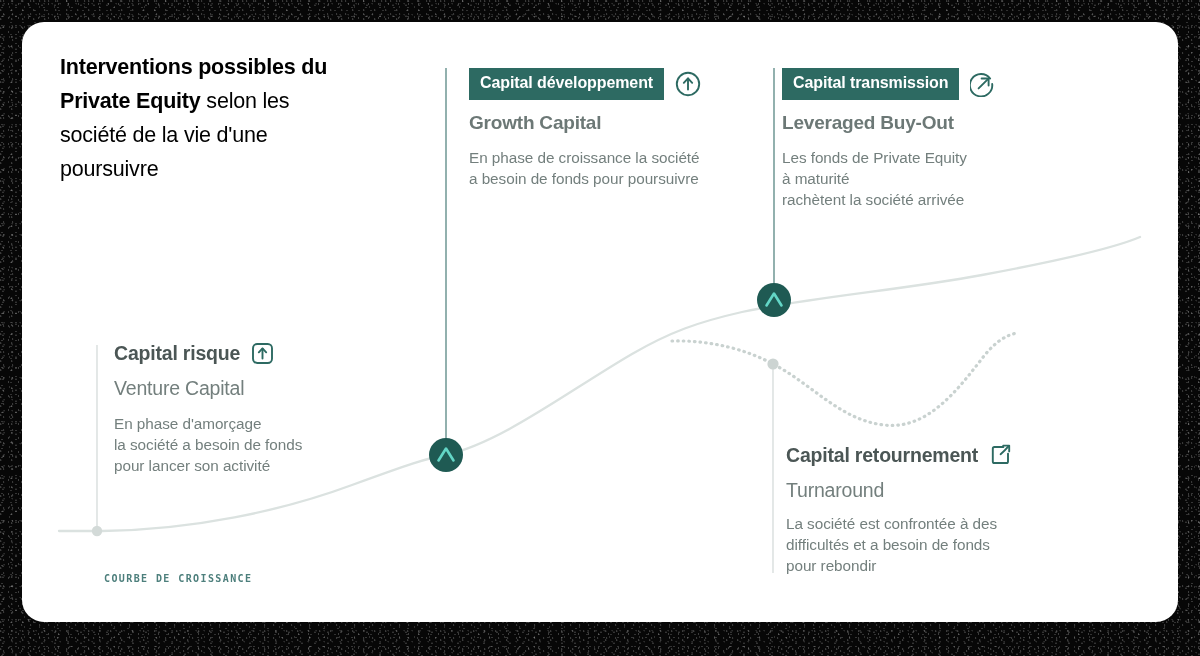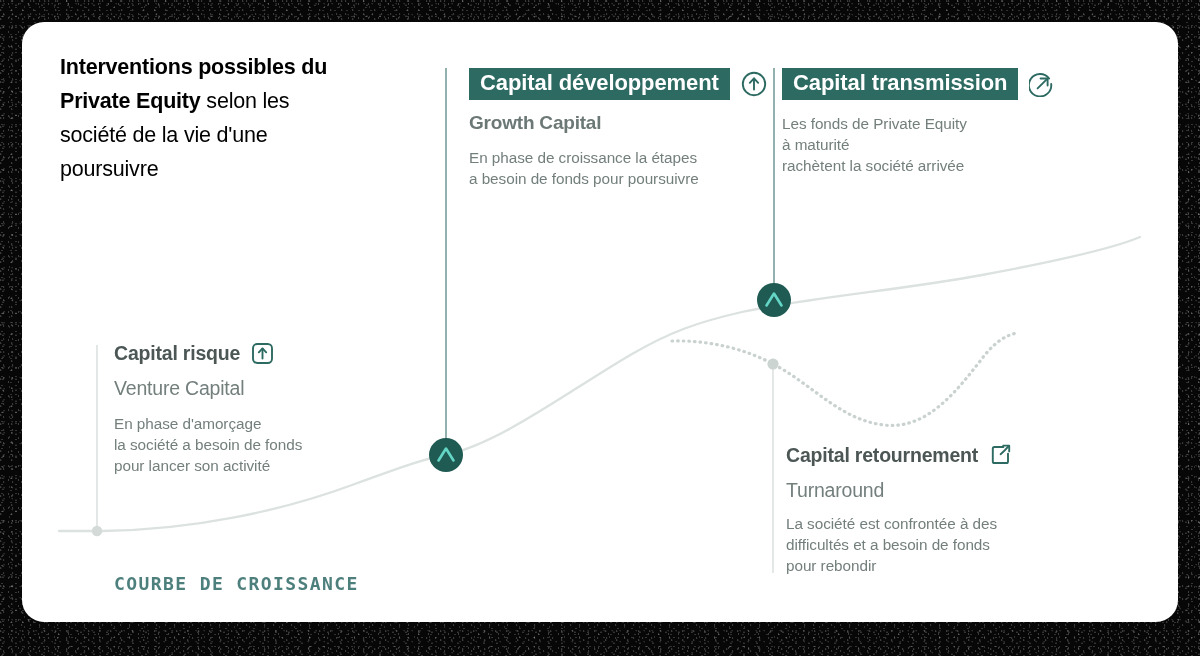--- a/index.html
+++ b/index.html
@@ -73,21 +73,21 @@
     display: flex;
     align-items: center;
     gap: 11px;
     margin-bottom: 3px;
   }
   .badge {
     display: inline-block;
     background: #2d6a62;
     color: #ffffff;
     font-weight: 700;
-    font-size: 22px;
+    font-size: 16px;
     letter-spacing: -0.1px;
     padding: 5px 11px 7px 11px;
     line-height: 20px;
     white-space: nowrap;
   }
   .plain-title {
     font-weight: 700;
     font-size: 19.5px;
     color: #4b5655;
     letter-spacing: -0.2px;
@@ -113,24 +113,24 @@
     color: #737f7d;
     letter-spacing: -0.05px;
   }
   .desc.tight { margin-top: 11px; }
 
   .icon-svg { display: block; }
 
   
   #curve-label {
     position: absolute;
-    left: 92px;
+    left: 82px;
     top: 551px;
     font-family: "DejaVu Sans Mono", monospace;
-    font-size: 18px;
+    font-size: 10px;
     letter-spacing: 1.4px;
     color: #4d7f7c;
     font-weight: 700;
   }
 </style>
 </head>
 <body>
 
 <div id="backdrop"></div>
 
@@ -184,36 +184,37 @@
       <span>
         <svg class="icon-svg" width="26" height="26" viewBox="0 0 26 26">
           <circle cx="13" cy="13" r="11.2" fill="none" stroke="#2d6a62" stroke-width="1.9"></circle>
           <line x1="13" y1="18.6" x2="13" y2="7.6" stroke="#2d6a62" stroke-width="1.9" stroke-linecap="round"></line>
           <path d="M 8.8 11.8 L 13 7.3 L 17.2 11.8" fill="none" stroke="#2d6a62" stroke-width="1.9" stroke-linecap="round" stroke-linejoin="round"></path>
         </svg>
       </span>
     </div>
     <div class="subtitle">Growth Capital</div>
     <div class="desc">
-      <div>En phase de croissance la étapes</div>
+      <div>En phase de croissance la société</div>
       <div>a besoin de fonds pour poursuivre</div>
     </div>
   </div>
 
   <div class="block" style="left:760px; top:46px; width:290px;">
     <div class="badge-row">
       <span class="badge">Capital transmission</span>
       <span>
         <svg class="icon-svg" width="26" height="26" viewBox="0 0 26 26">
           <path d="M 20.1 7.6 A 11.2 11.2 0 1 0 22.2 13" fill="none" stroke="#2d6a62" stroke-width="1.9" stroke-linecap="round"></path>
           <line x1="8.6" y1="17.4" x2="18.2" y2="7.8" stroke="#2d6a62" stroke-width="1.9" stroke-linecap="round"></line>
           <path d="M 11.6 7.5 L 18.6 7.5 L 18.6 14.5" fill="none" stroke="#2d6a62" stroke-width="1.9" stroke-linecap="round" stroke-linejoin="round"></path>
         </svg>
       </span>
     </div>
+    <div class="subtitle">Leveraged Buy-Out</div>
     <div class="desc">
       <div>Les fonds de Private Equity</div>
       <div>à maturité</div>
       <div>rachètent la société arrivée</div>
     </div>
   </div>
 
   <div class="block" style="left:92px; top:320px; width:280px;">
     <div class="badge-row">
       <span class="plain-title">Capital risque</span>

